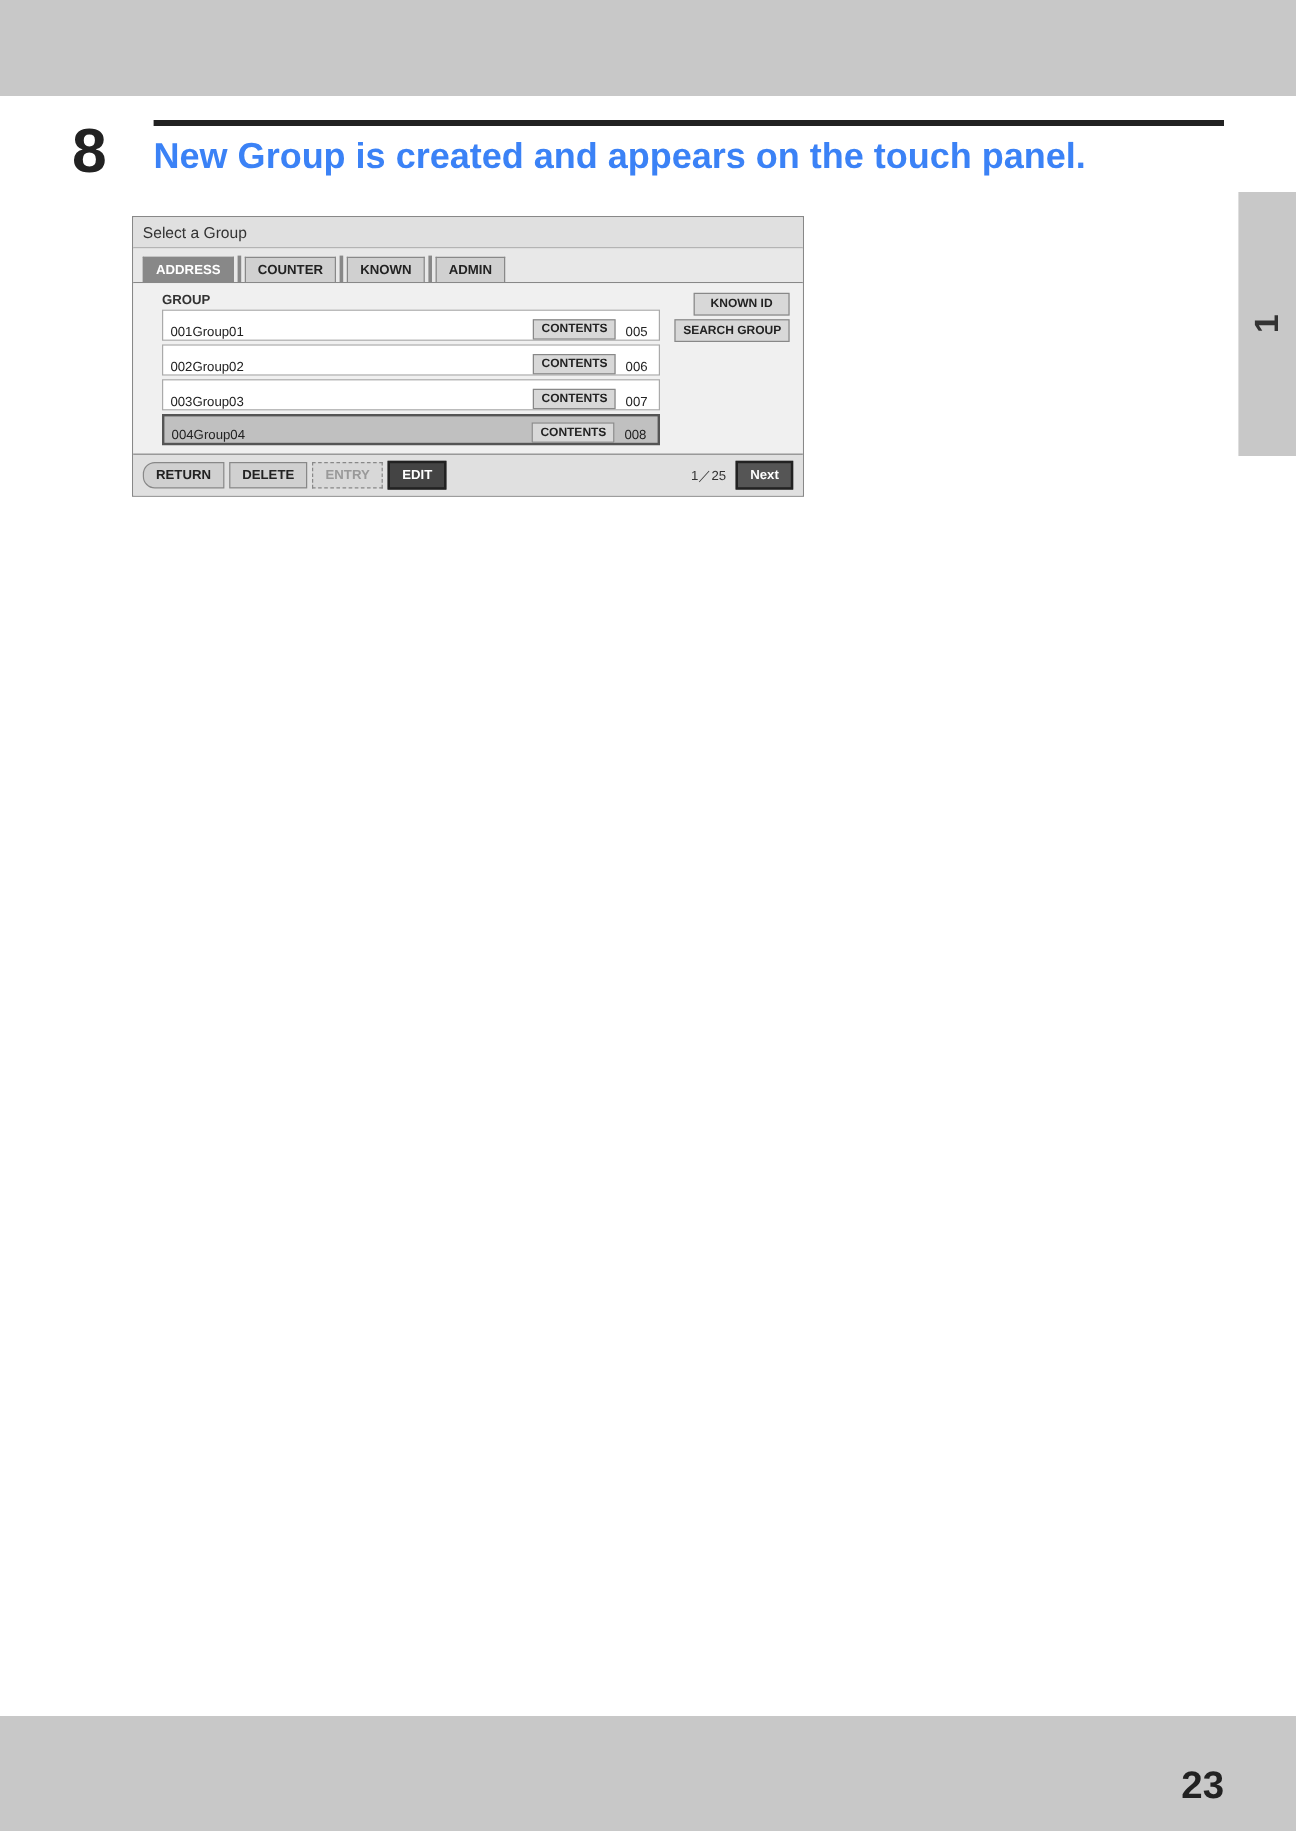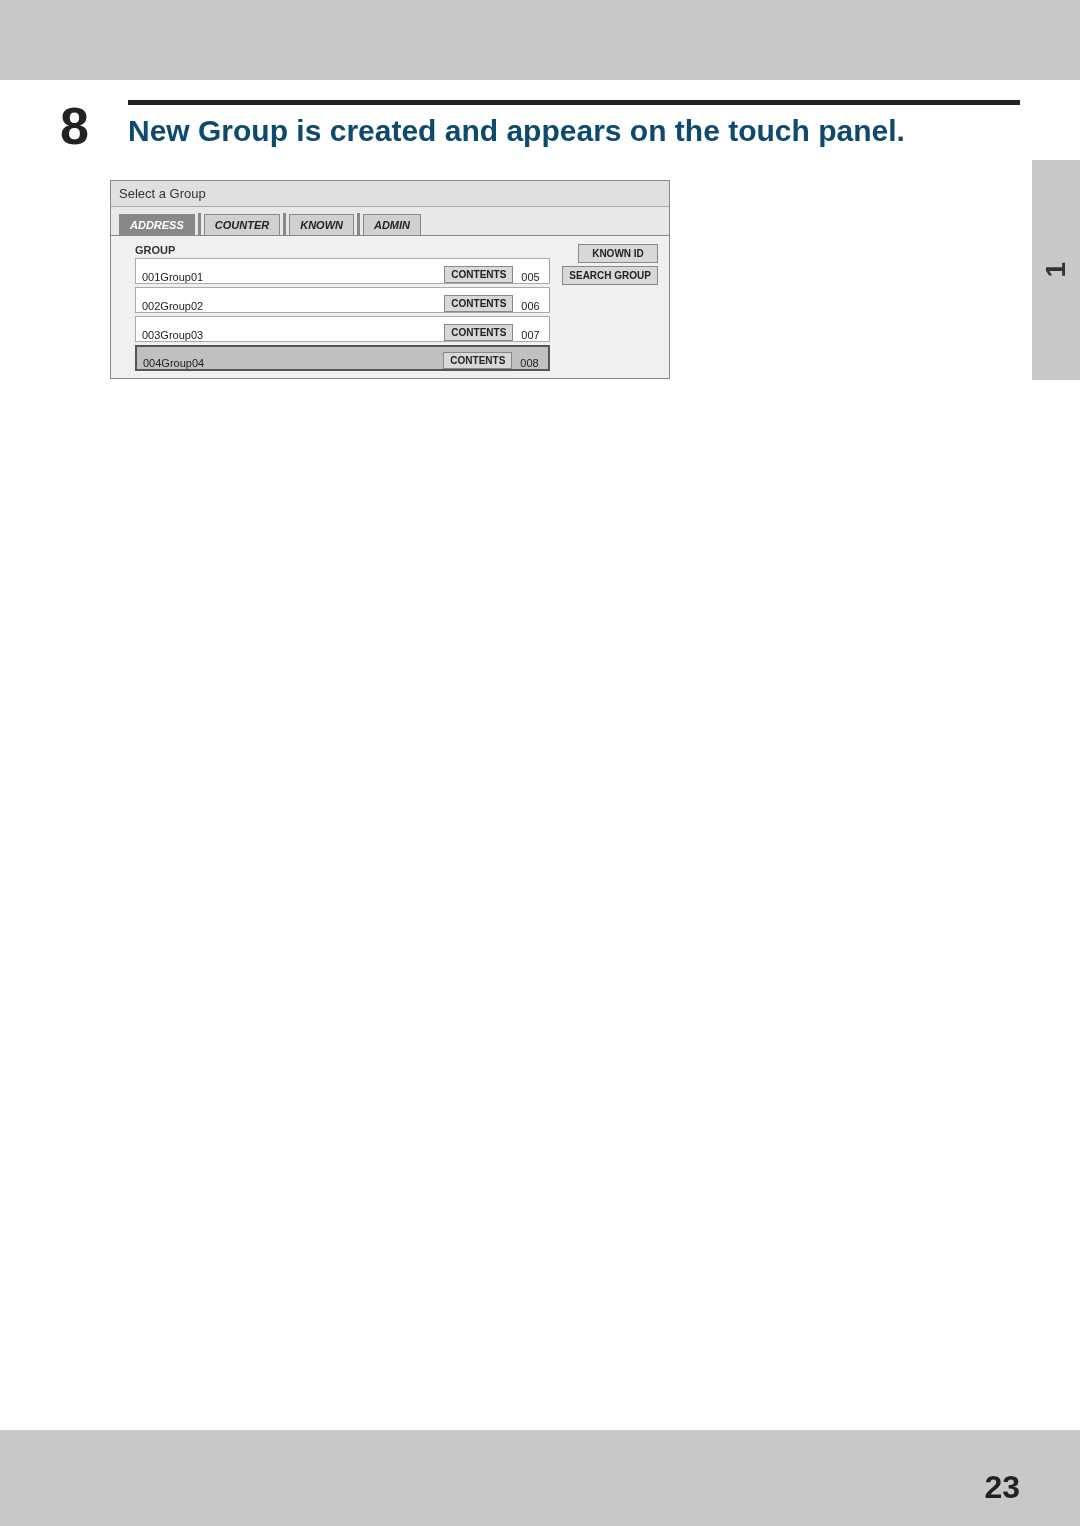--- a/index.html
+++ b/index.html
@@ -90,21 +90,21 @@
     .step-line {
       width: 100%;
       height: 5px;
       background: #222;
       margin-bottom: 8px;
     }
 
     .step-title {
       font-size: 30px;
       font-weight: bold;
-      color: #0c4a6e;
+      color: #3b82f6;
       line-height: 1.2;
     }
 
     
     .panel-container {
       margin-top: 10px;
       margin-left: 50px;
     }
 
     .panel {
@@ -123,21 +123,20 @@
     }
 
     
     .tab-row {
       display: flex;
       align-items: center;
       padding: 6px 8px 0 8px;
       background: #e8e8e8;
       border-bottom: 1px solid #888;
       gap: 2px;
-      font-style: italic;
     }
 
     .tab {
       padding: 4px 10px;
       border: 1px solid #888;
       background: #d0d0d0;
       font-size: 11px;
       font-weight: bold;
       color: #222;
       cursor: pointer;
@@ -370,17 +369,25 @@
 
           </div>
         </div>
 
         <div class="panel-side">
           <button class="side-btn">KNOWN ID</button>
           <button class="side-btn">SEARCH GROUP</button>
         </div>
       </div>
 
+      <div class="action-bar">
+        <button class="action-btn return">RETURN</button>
+        <button class="action-btn">DELETE</button>
+        <button class="action-btn disabled">ENTRY</button>
+        <button class="action-btn highlighted">EDIT</button>
+        <span class="page-info">1／25</span>
+        <button class="next-btn">Next</button>
+      </div>
 
     </div>
   </div>
 
 </div>
 
 </body></html>

